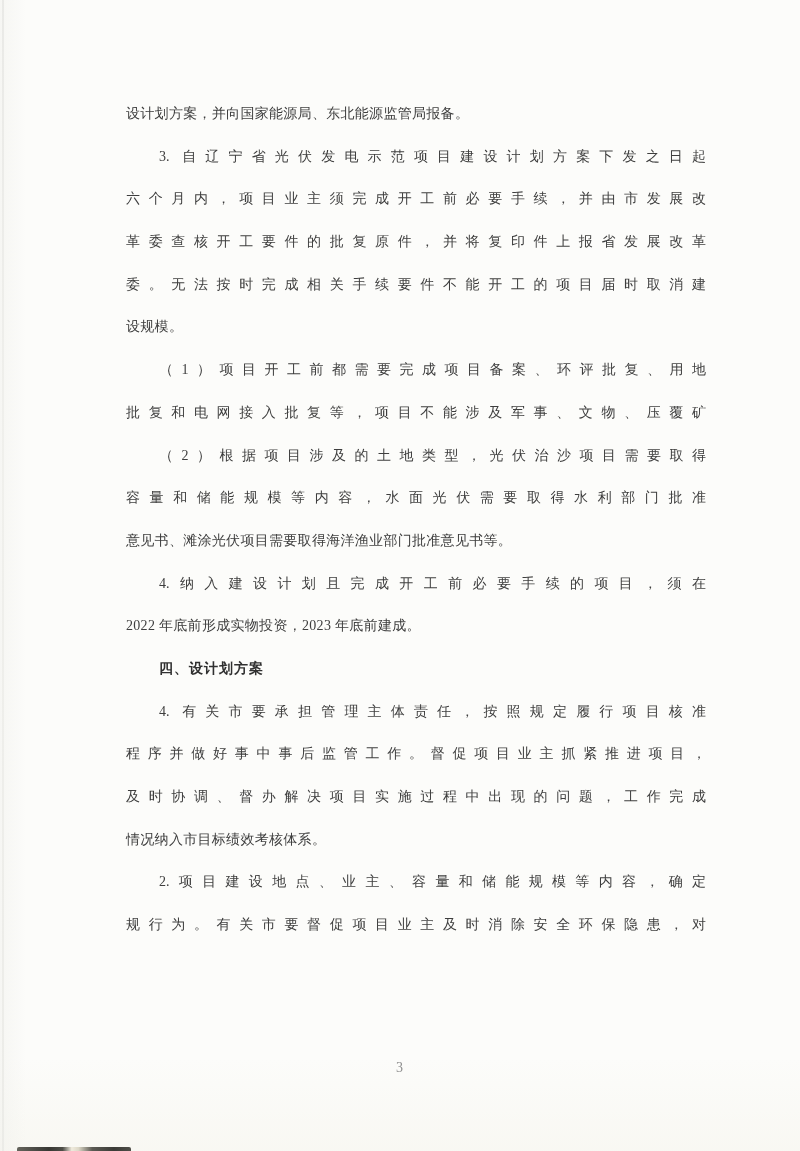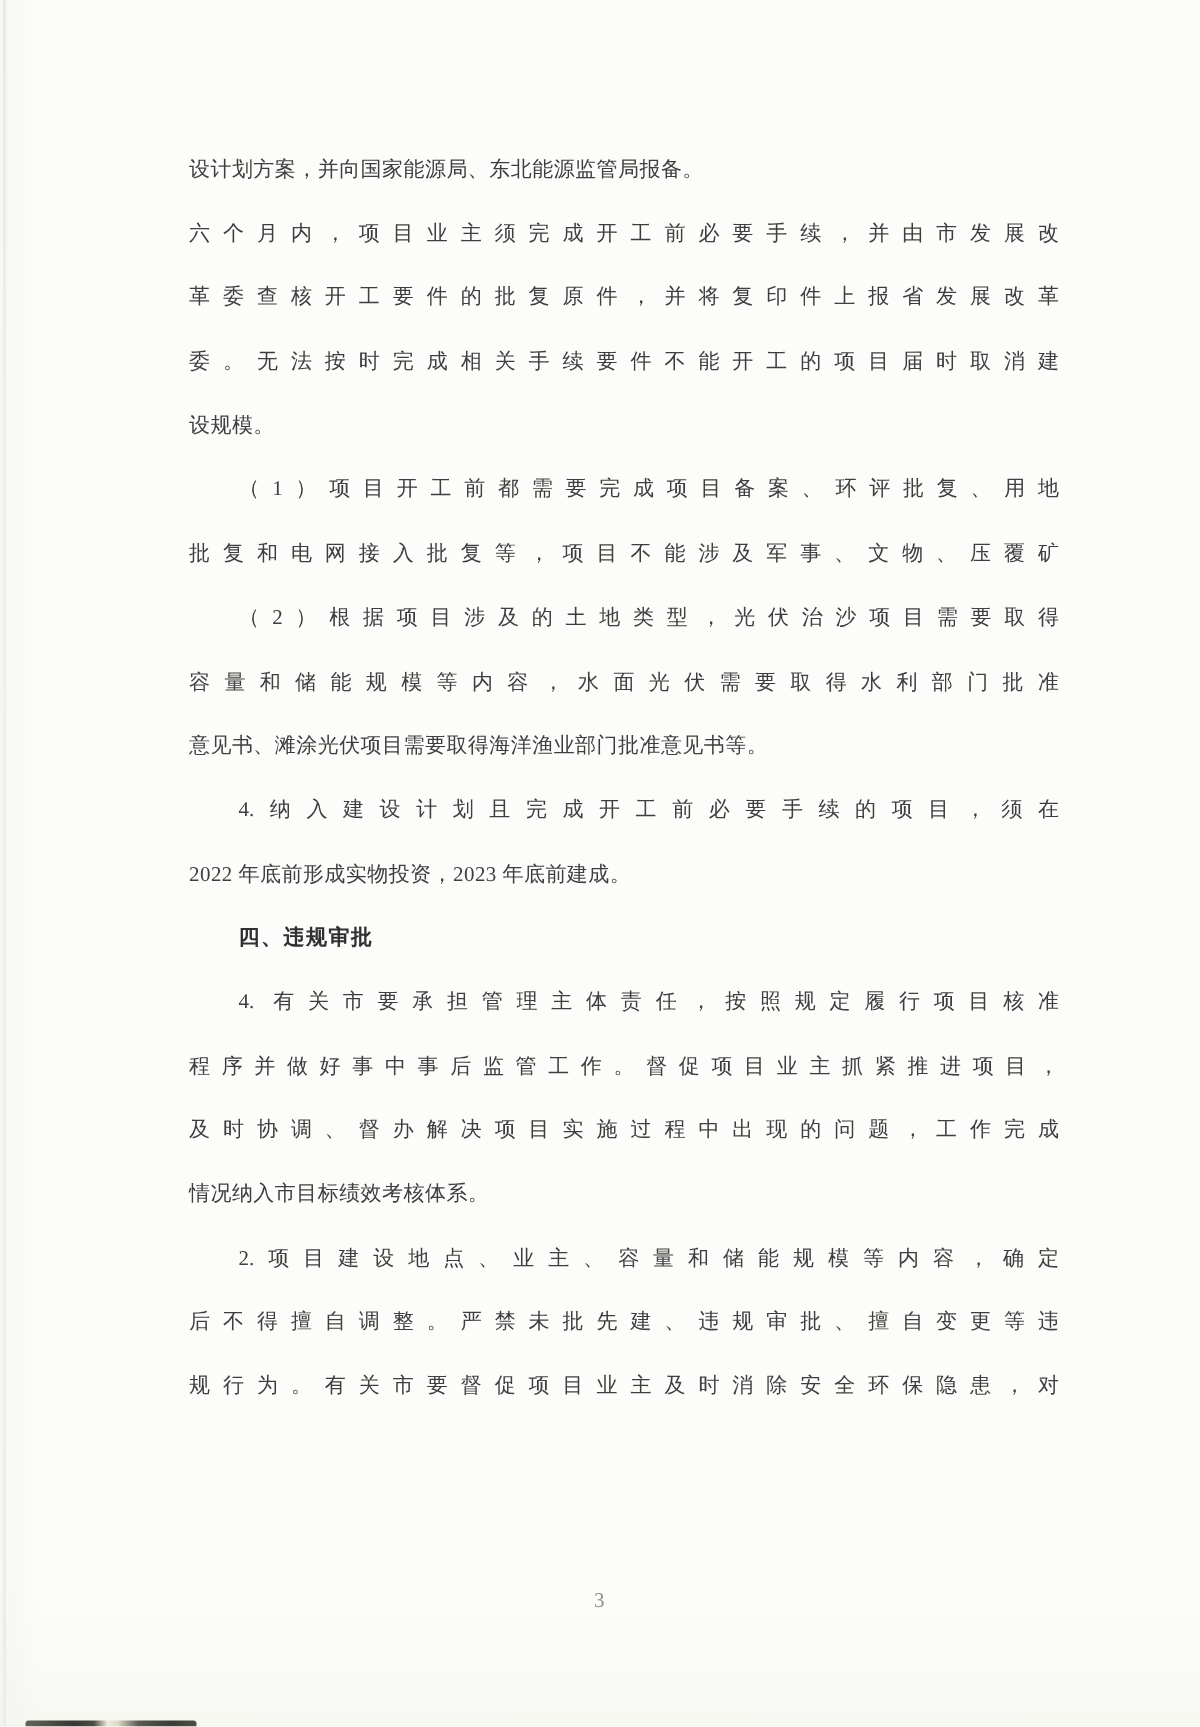--- a/index.html
+++ b/index.html
@@ -88,38 +88,38 @@
   }
 </style>
 </head>
 <body>
 
 <div class="scan-tint"></div>
 <div class="scan-edge"></div>
 
 <div class="doc-body">
   <div class="line end">设计划方案，并向国家能源局、东北能源监管局报备。</div>
+  <div class="line indent">3. 自辽宁省光伏发电示范项目建设计划方案下发之日起</div>
   <div class="line">六个月内，项目业主须完成开工前必要手续，并由市发展改</div>
   <div class="line">革委查核开工要件的批复原件，并将复印件上报省发展改革</div>
   <div class="line">委。无法按时完成相关手续要件不能开工的项目届时取消建</div>
   <div class="line end">设规模。</div>
   <div class="line indent">（1）项目开工前都需要完成项目备案、环评批复、用地</div>
   <div class="line">批复和电网接入批复等，项目不能涉及军事、文物、压覆矿</div>
   <div class="line indent">（2）根据项目涉及的土地类型，光伏治沙项目需要取得</div>
   <div class="line">容量和储能规模等内容，水面光伏需要取得水利部门批准</div>
   <div class="line end">意见书、滩涂光伏项目需要取得海洋渔业部门批准意见书等。</div>
   <div class="line indent">4.纳入建设计划且完成开工前必要手续的项目，须在</div>
   <div class="line end">2022 年底前形成实物投资，2023 年底前建成。</div>
-  <div class="line indent end heading">四、违规审批</div>
+  <div class="line indent end heading">四、设计划方案</div>
   <div class="line indent">4. 有关市要承担管理主体责任，按照规定履行项目核准</div>
   <div class="line">程序并做好事中事后监管工作。督促项目业主抓紧推进项目，</div>
   <div class="line">及时协调、督办解决项目实施过程中出现的问题，工作完成</div>
   <div class="line end">情况纳入市目标绩效考核体系。</div>
   <div class="line indent">2.项目建设地点、业主、容量和储能规模等内容，确定</div>
-  <div class="line">后不得擅自调整。严禁未批先建、违规审批、擅自变更等违</div>
   <div class="line">规行为。有关市要督促项目业主及时消除安全环保隐患，对</div>
 </div>
 
 <div class="page-footer">
   <span class="page-number">3</span>
 </div>
 
 <div class="scan-smudge"></div>
 
 </body></html>

